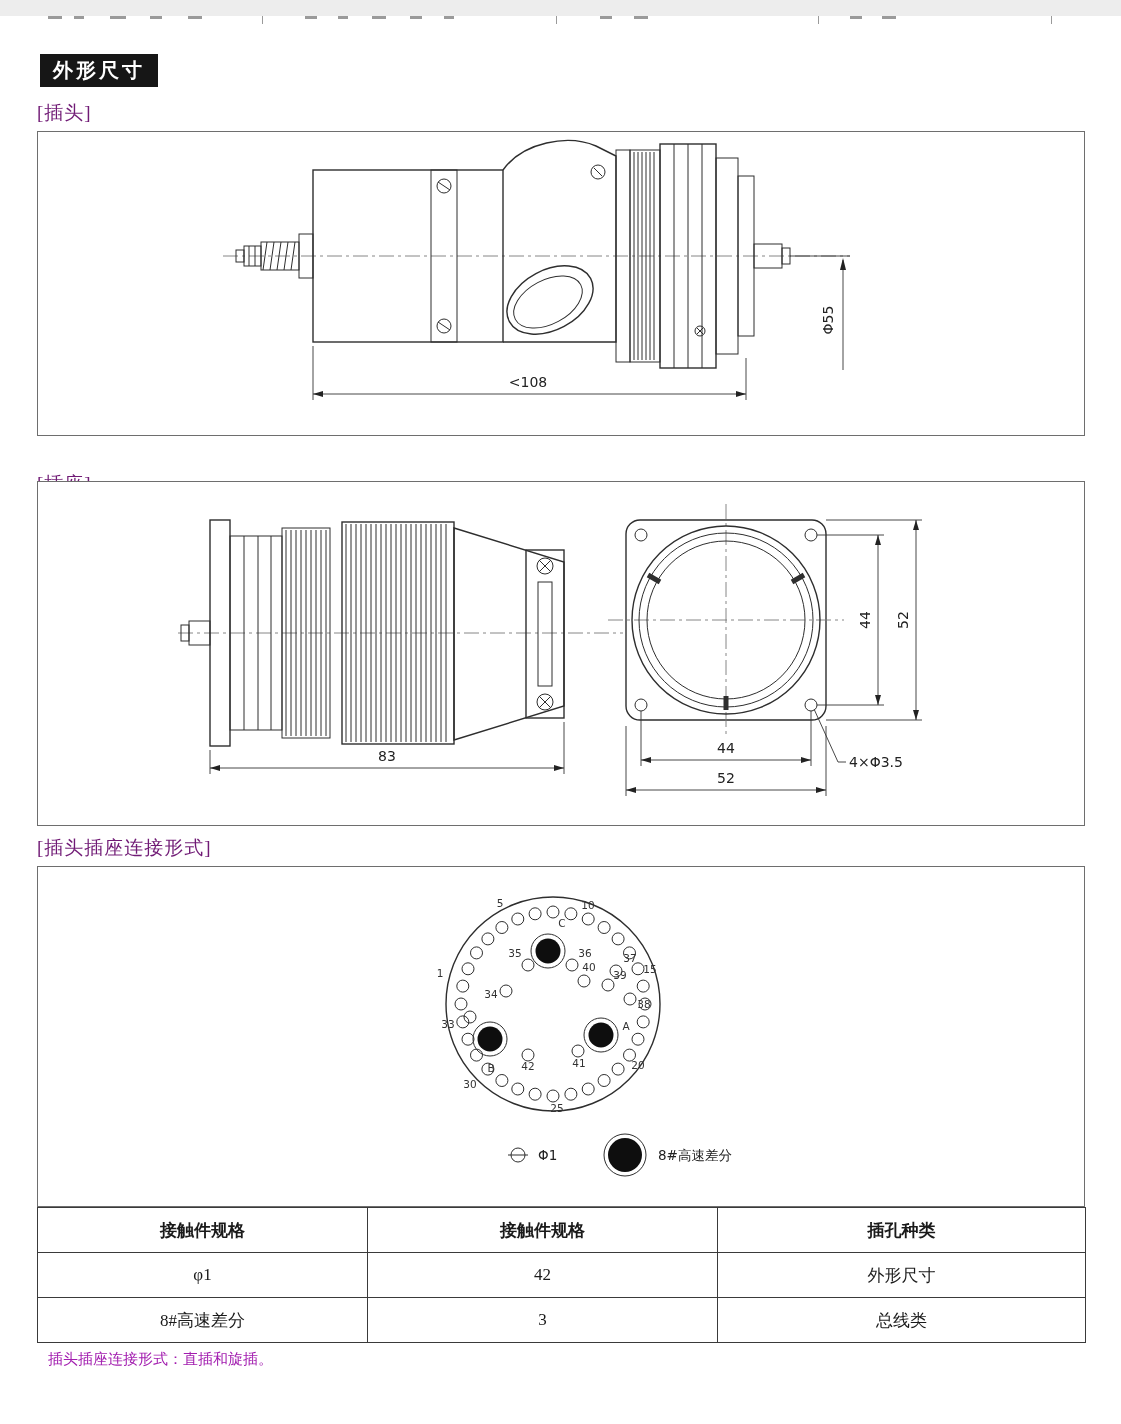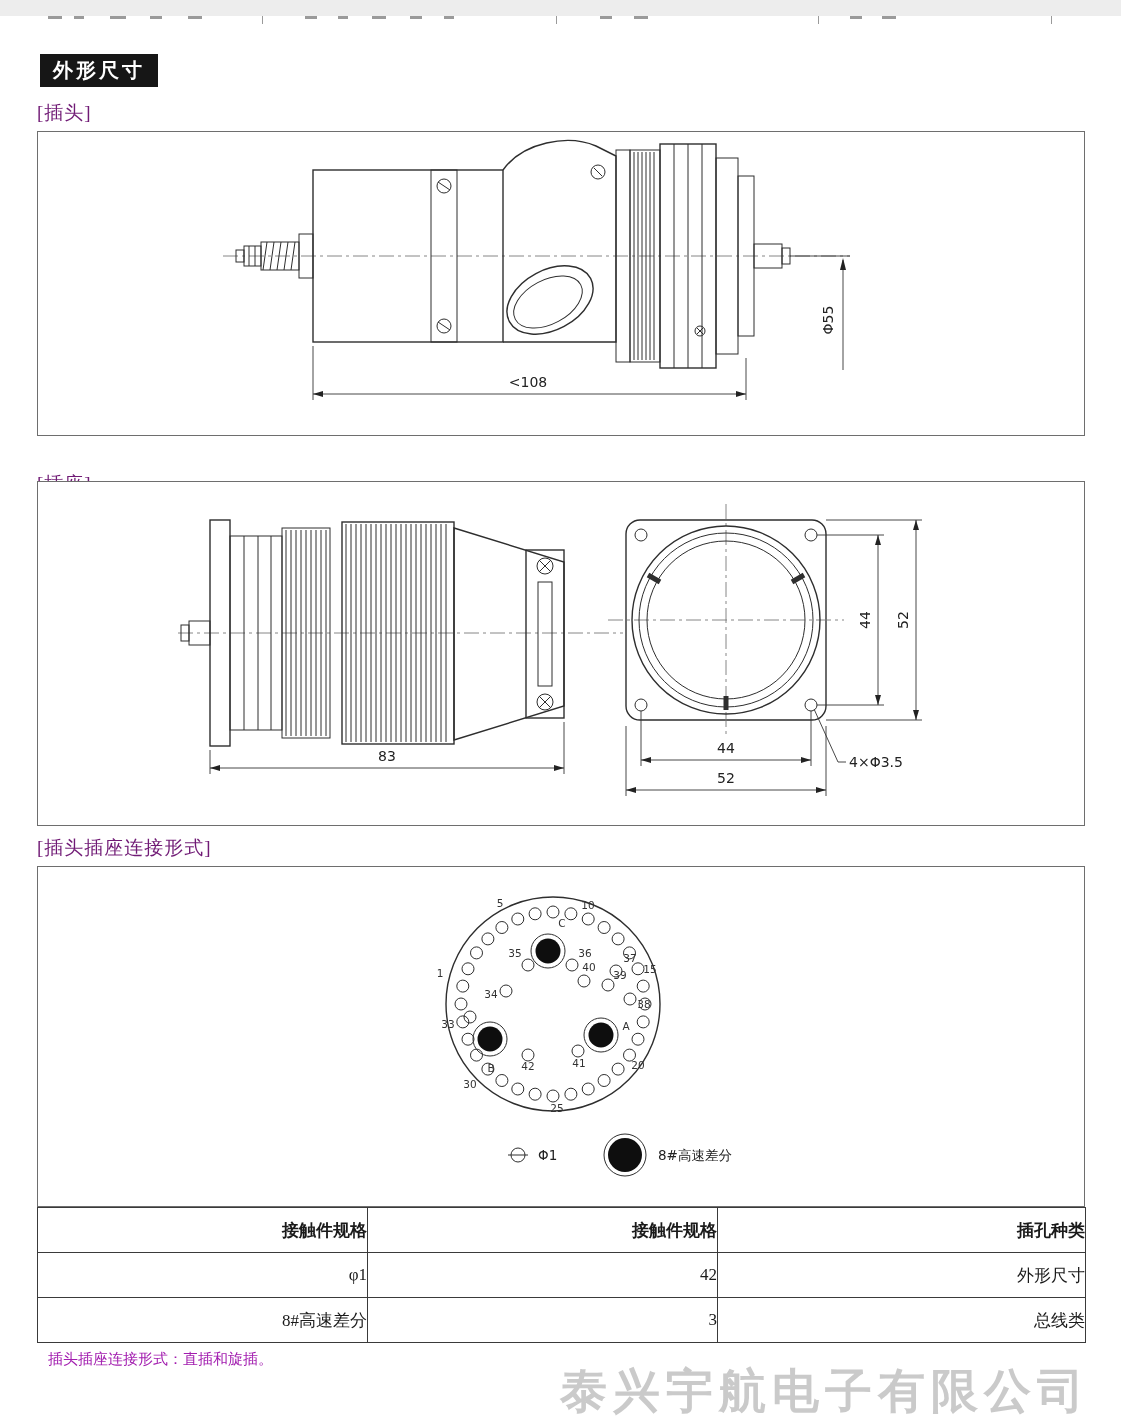--- a/index.html
+++ b/index.html
@@ -31,21 +31,21 @@
   .thick{stroke:#2e2e2e;stroke-width:5;fill:none}
   .cl{stroke:#787878;stroke-width:0.9;fill:none;stroke-dasharray:15 4 3 4}
   .dimln{stroke:#333;stroke-width:0.9;fill:none}
   .arr{fill:#222;stroke:none}
   .dim{font:14px "DejaVu Sans",sans-serif;fill:#222}
   .lbl{font:10.5px "DejaVu Sans",sans-serif;fill:#333}
   .lg{font:13.5px "DejaVu Sans",sans-serif;fill:#222}
   .fillb{fill:#0e0e0e;stroke:none}
 
   #spec-table{position:absolute;left:37px;top:1191px;width:1048px;border-collapse:collapse;
-              table-layout:fixed;text-align:right;font-size:17px;background:#fff}
+              table-layout:fixed;text-align:center;font-size:17px;background:#fff}
   #spec-table th,#spec-table td{border:1px solid #3a3a3a;height:45px;padding:0;font-weight:normal}
   #spec-table th{font-weight:bold}
 
   .footnote{position:absolute;left:48px;top:1334px;font-size:15px;color:#a21caf}
 
   .wm-center{position:absolute;left:362px;top:560px;font-size:152px;font-weight:bold;
              color:rgba(134,146,206,0.5);letter-spacing:14px;z-index:4;pointer-events:none;
              font-family:"Liberation Serif",serif;line-height:1.1}
   .wm-bottom{position:absolute;left:560px;top:1344px;font-size:47px;font-weight:bold;
              color:rgba(90,90,90,0.32);letter-spacing:6px;z-index:4;pointer-events:none;
@@ -377,14 +377,13 @@
     <tr>
       <td>8#高速差分</td>
       <td>3</td>
       <td>总线类</td>
     </tr>
   </tbody>
     </table>
 
   <div class="footnote">插头插座连接形式：直插和旋插。</div>
 
-  <div class="wm-bottom">泰兴宇航电子有限公司</div>
 </div>
 
 </body></html>

